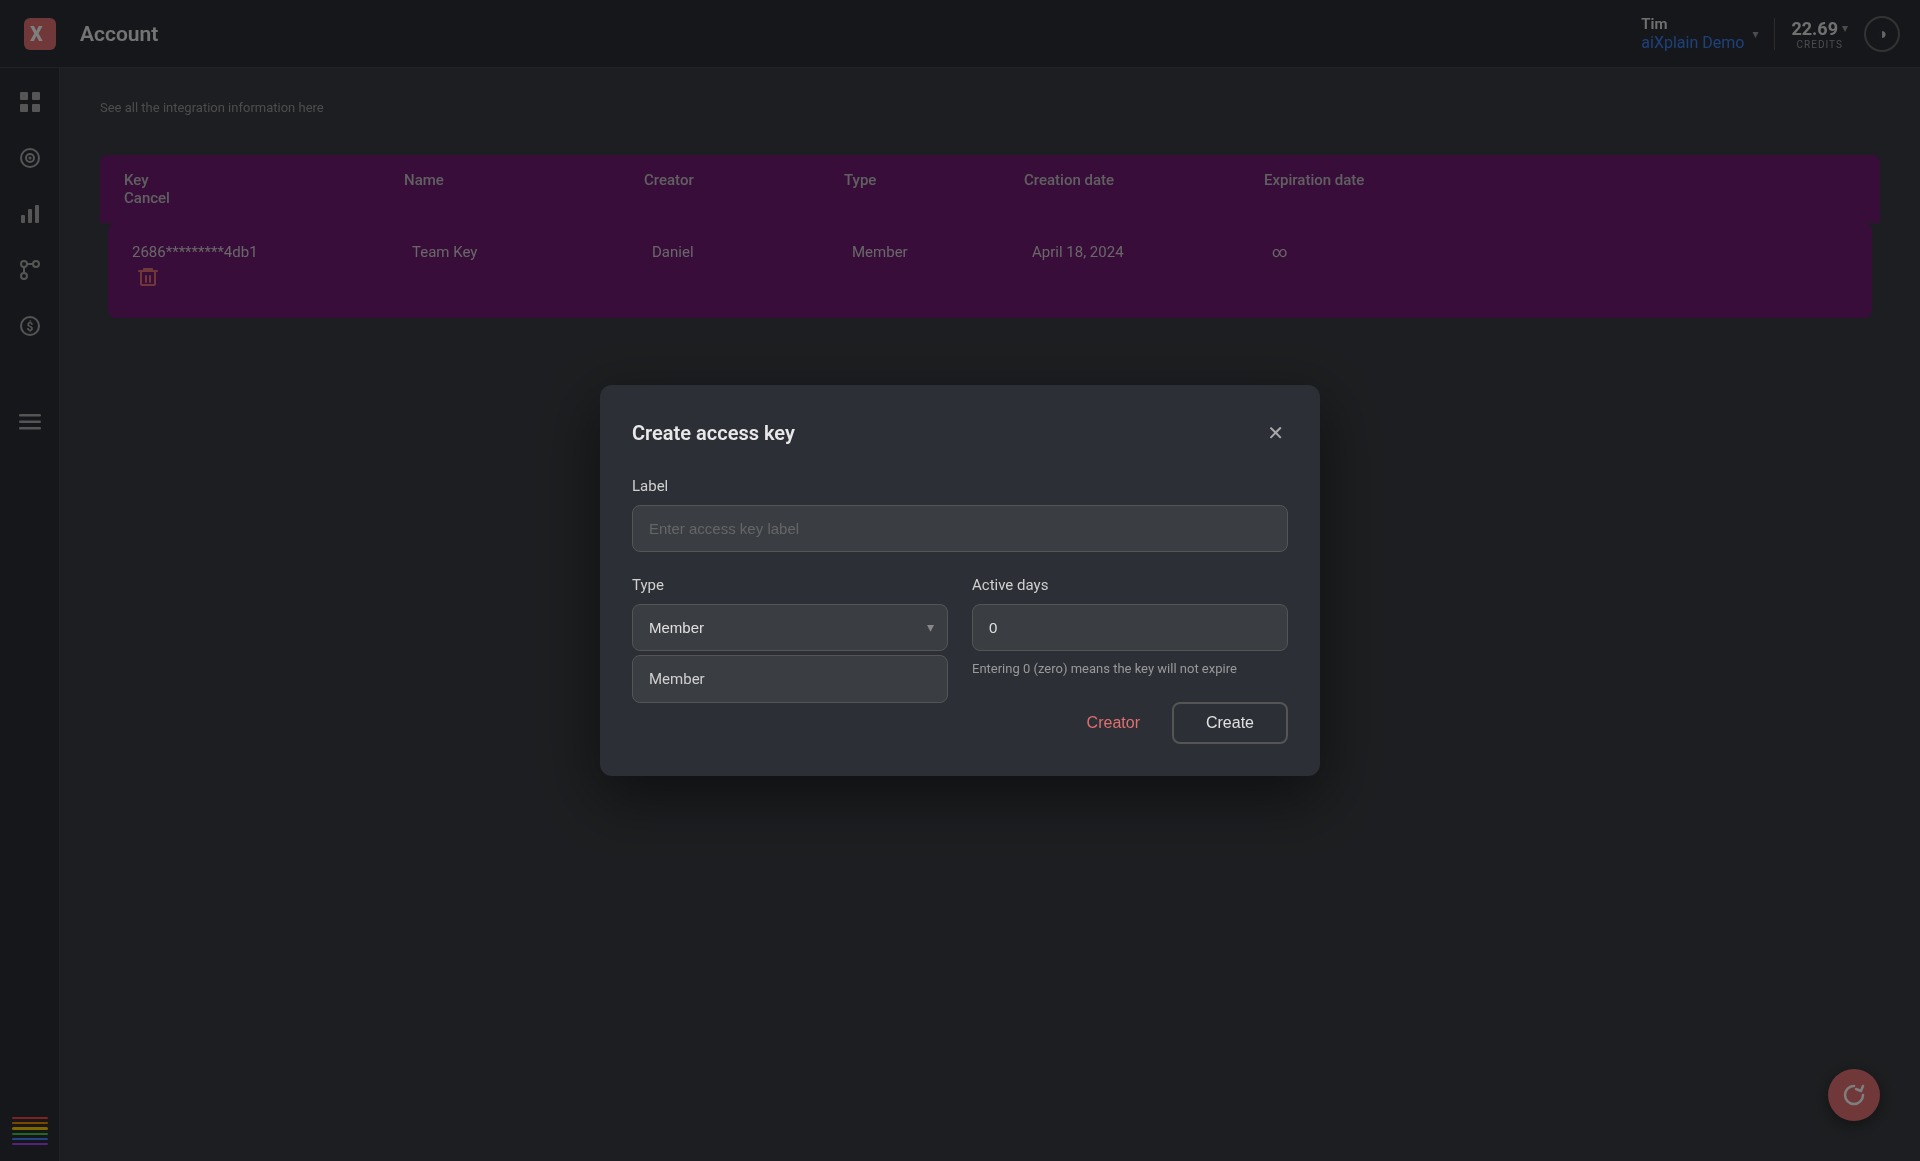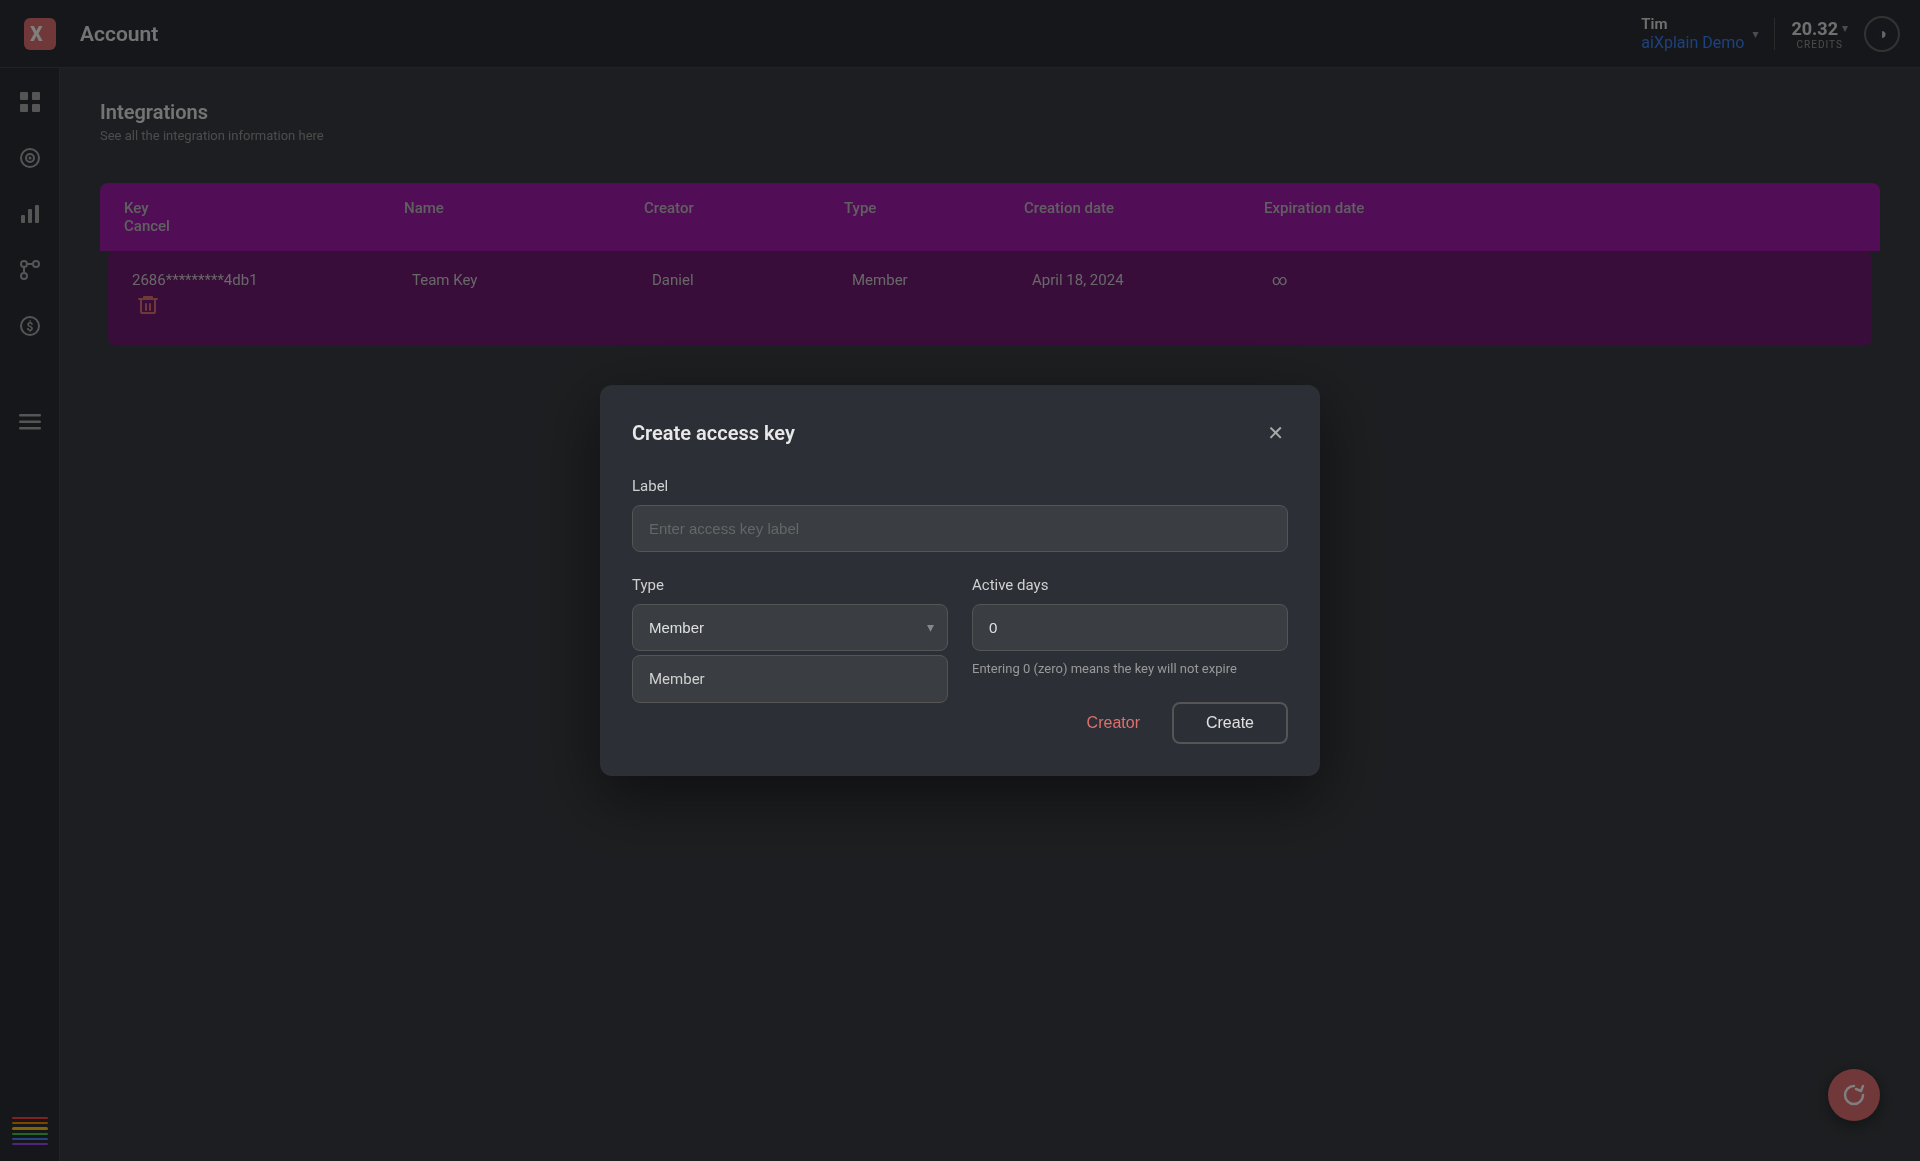--- a/index.html
+++ b/index.html
@@ -186,21 +186,21 @@
     
     .table-container {
       background: #3a3d42;
       border-radius: 8px;
       overflow: hidden;
     }
     .table-header {
       display: grid;
       grid-template-columns: 280px 240px 200px 180px 240px 160px;
       padding: 16px 24px;
-      background: #a21caf;
+      background: #701a75;
     }
     .table-header-cell {
       font-size: 15px;
       font-weight: 500;
       color: #c0c0c0;
     }
     .table-row {
       display: grid;
       grid-template-columns: 280px 240px 200px 180px 240px 160px;
       padding: 20px 24px;
@@ -418,21 +418,21 @@
   <div class="navbar-right">
     <div class="user-info">
       <div>
         <div class="user-name">Tim</div>
         <div class="user-org">aiXplain Demo</div>
       </div>
       <span class="user-chevron">▾</span>
     </div>
     <div class="credits-section">
       <div class="credits-row">
-        <span class="credits-amount">20.32</span>
+        <span class="credits-amount">22.69</span>
         <span class="credits-chevron">▾</span>
       </div>
       <span class="credits-label">CREDITS</span>
     </div>
     <button class="theme-toggle">◑</button>
   </div>
 </div>
 
 <div class="layout">
 
@@ -489,21 +489,20 @@
           <div class="rainbow-bar" style="background: rgb(68, 204, 68);"></div>
           <div class="rainbow-bar" style="background: rgb(68, 136, 255);"></div>
           <div class="rainbow-bar" style="background: rgb(170, 68, 255);"></div>
         </div>
     </div>
   </div>
 
   <div class="main">
 
     <div class="integrations-section">
-      <div class="section-title">Integrations</div>
       <div class="section-subtitle">See all the integration information here</div>
     </div>
 
 
     <div class="table-container">
       <div class="table-header">
         <div class="table-header-cell">Key</div>
         <div class="table-header-cell">Name</div>
         <div class="table-header-cell">Creator</div>
         <div class="table-header-cell">Type</div>

